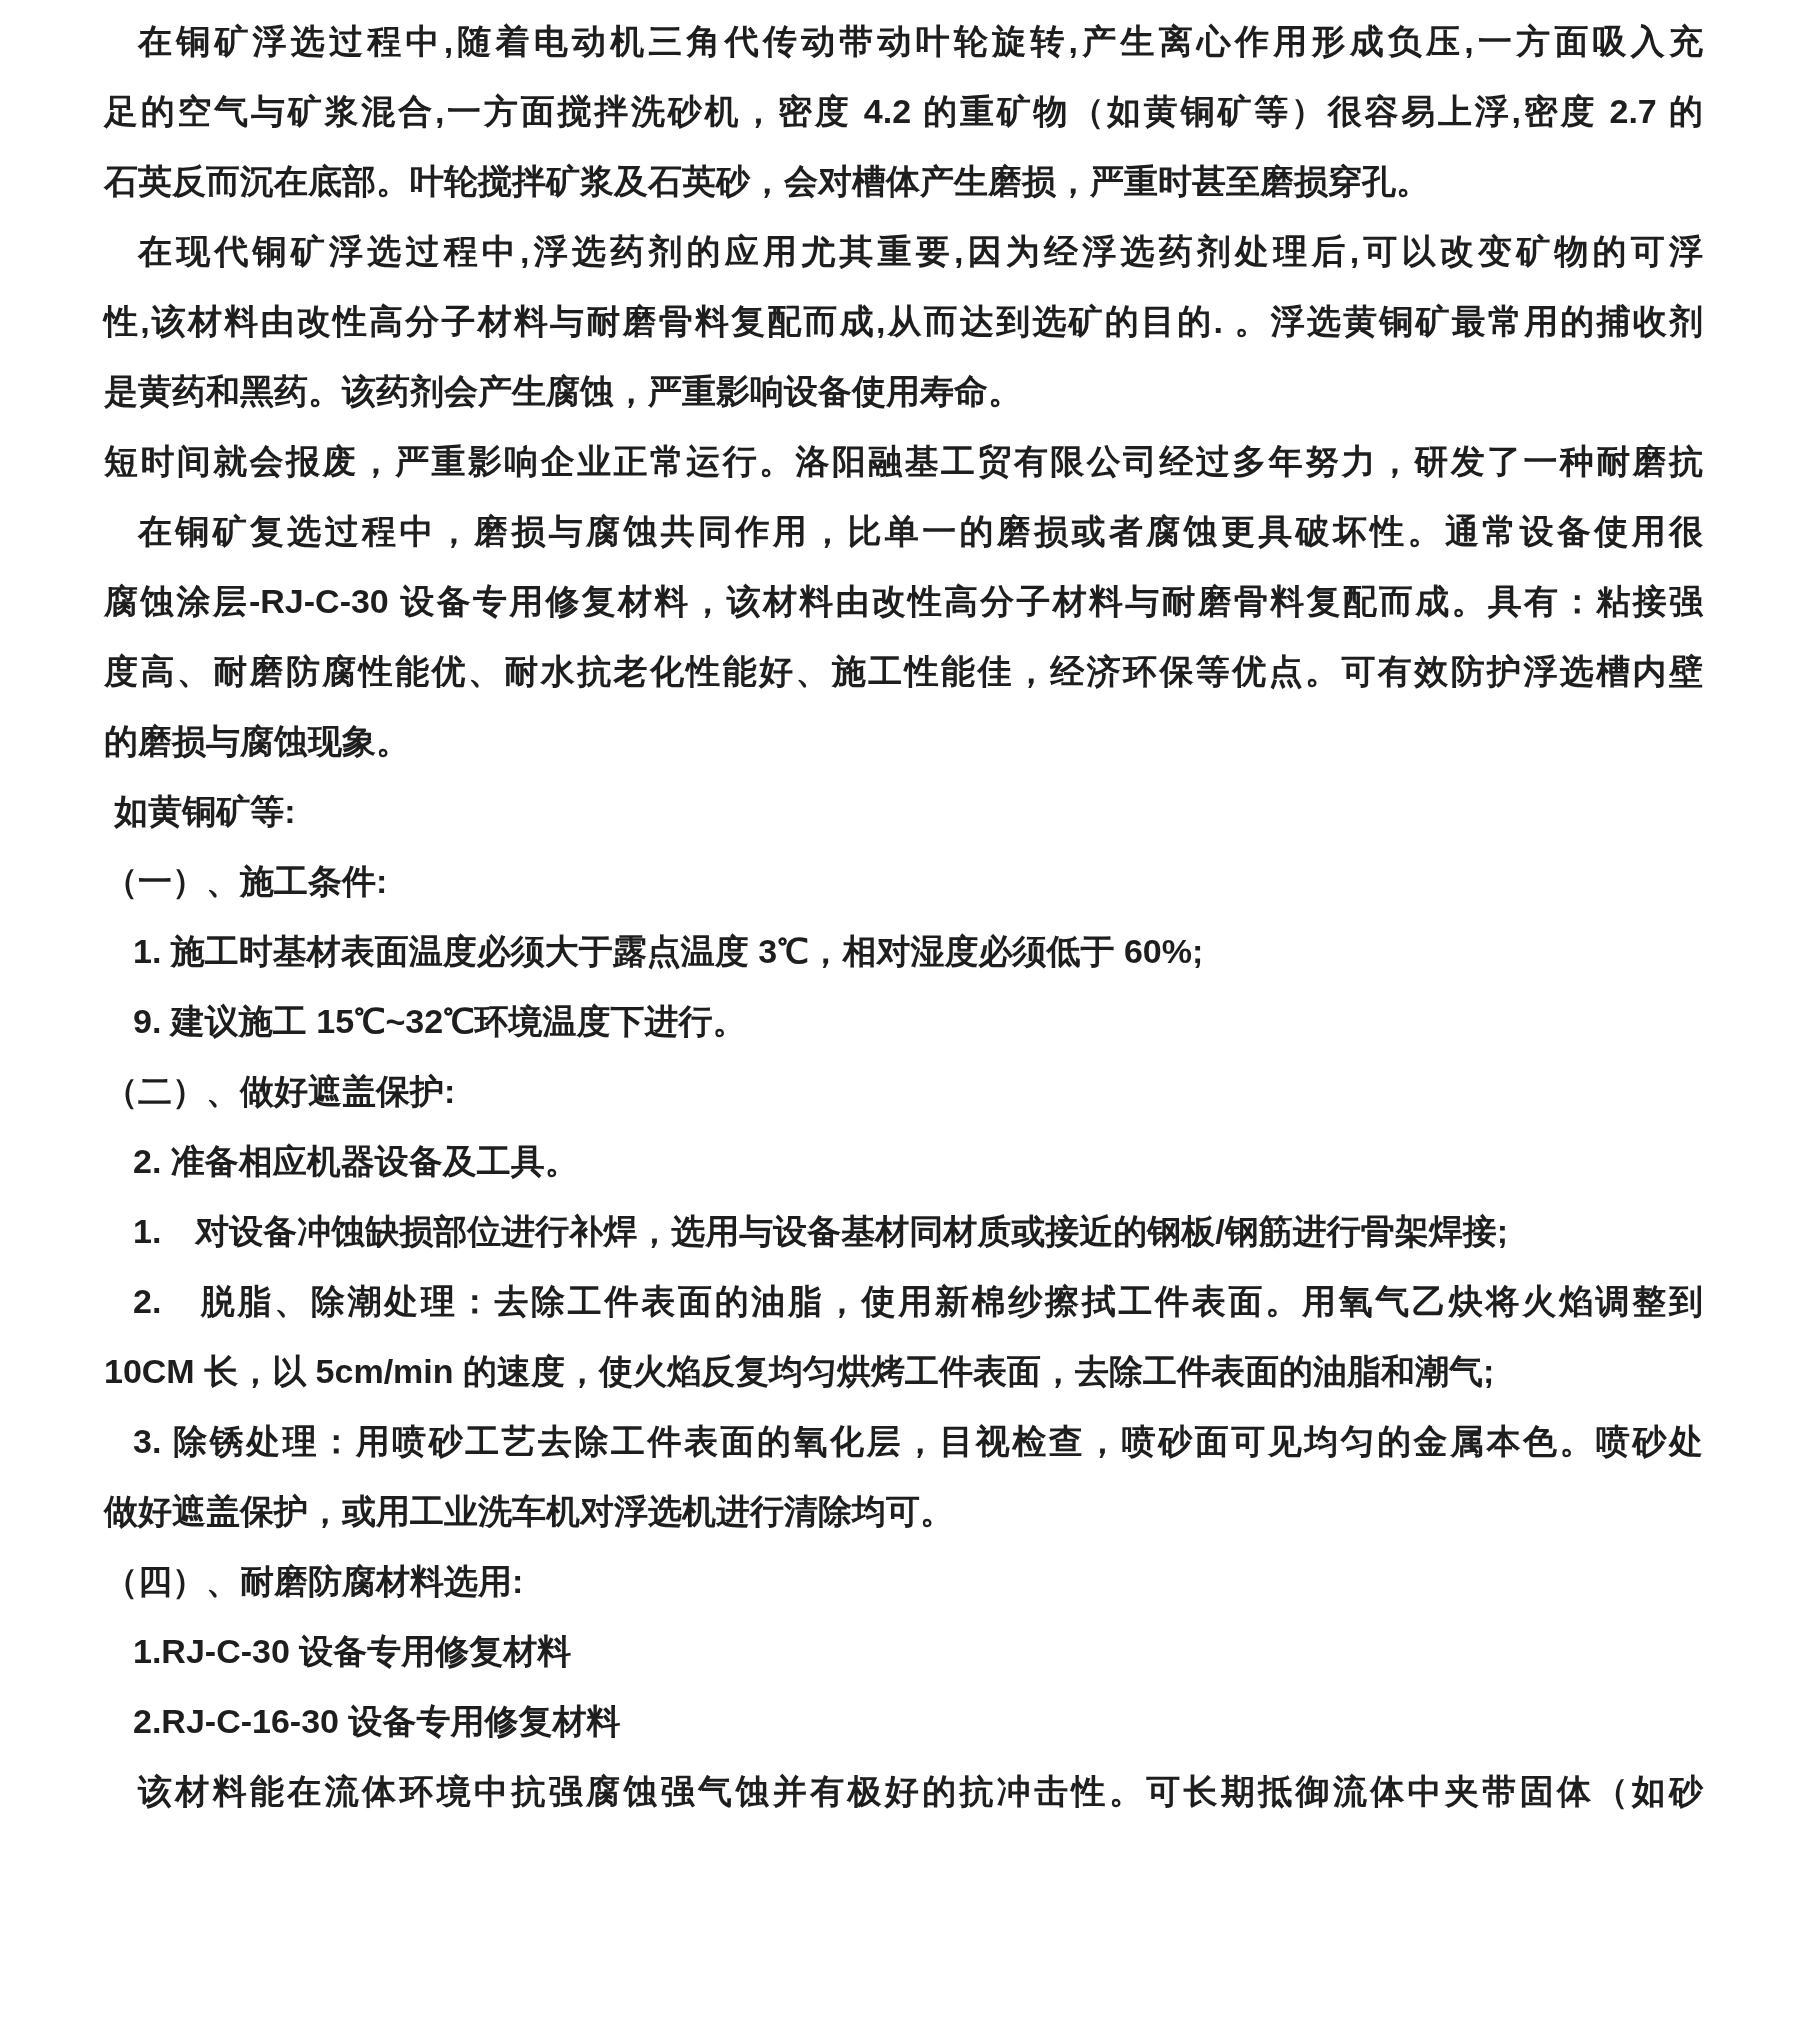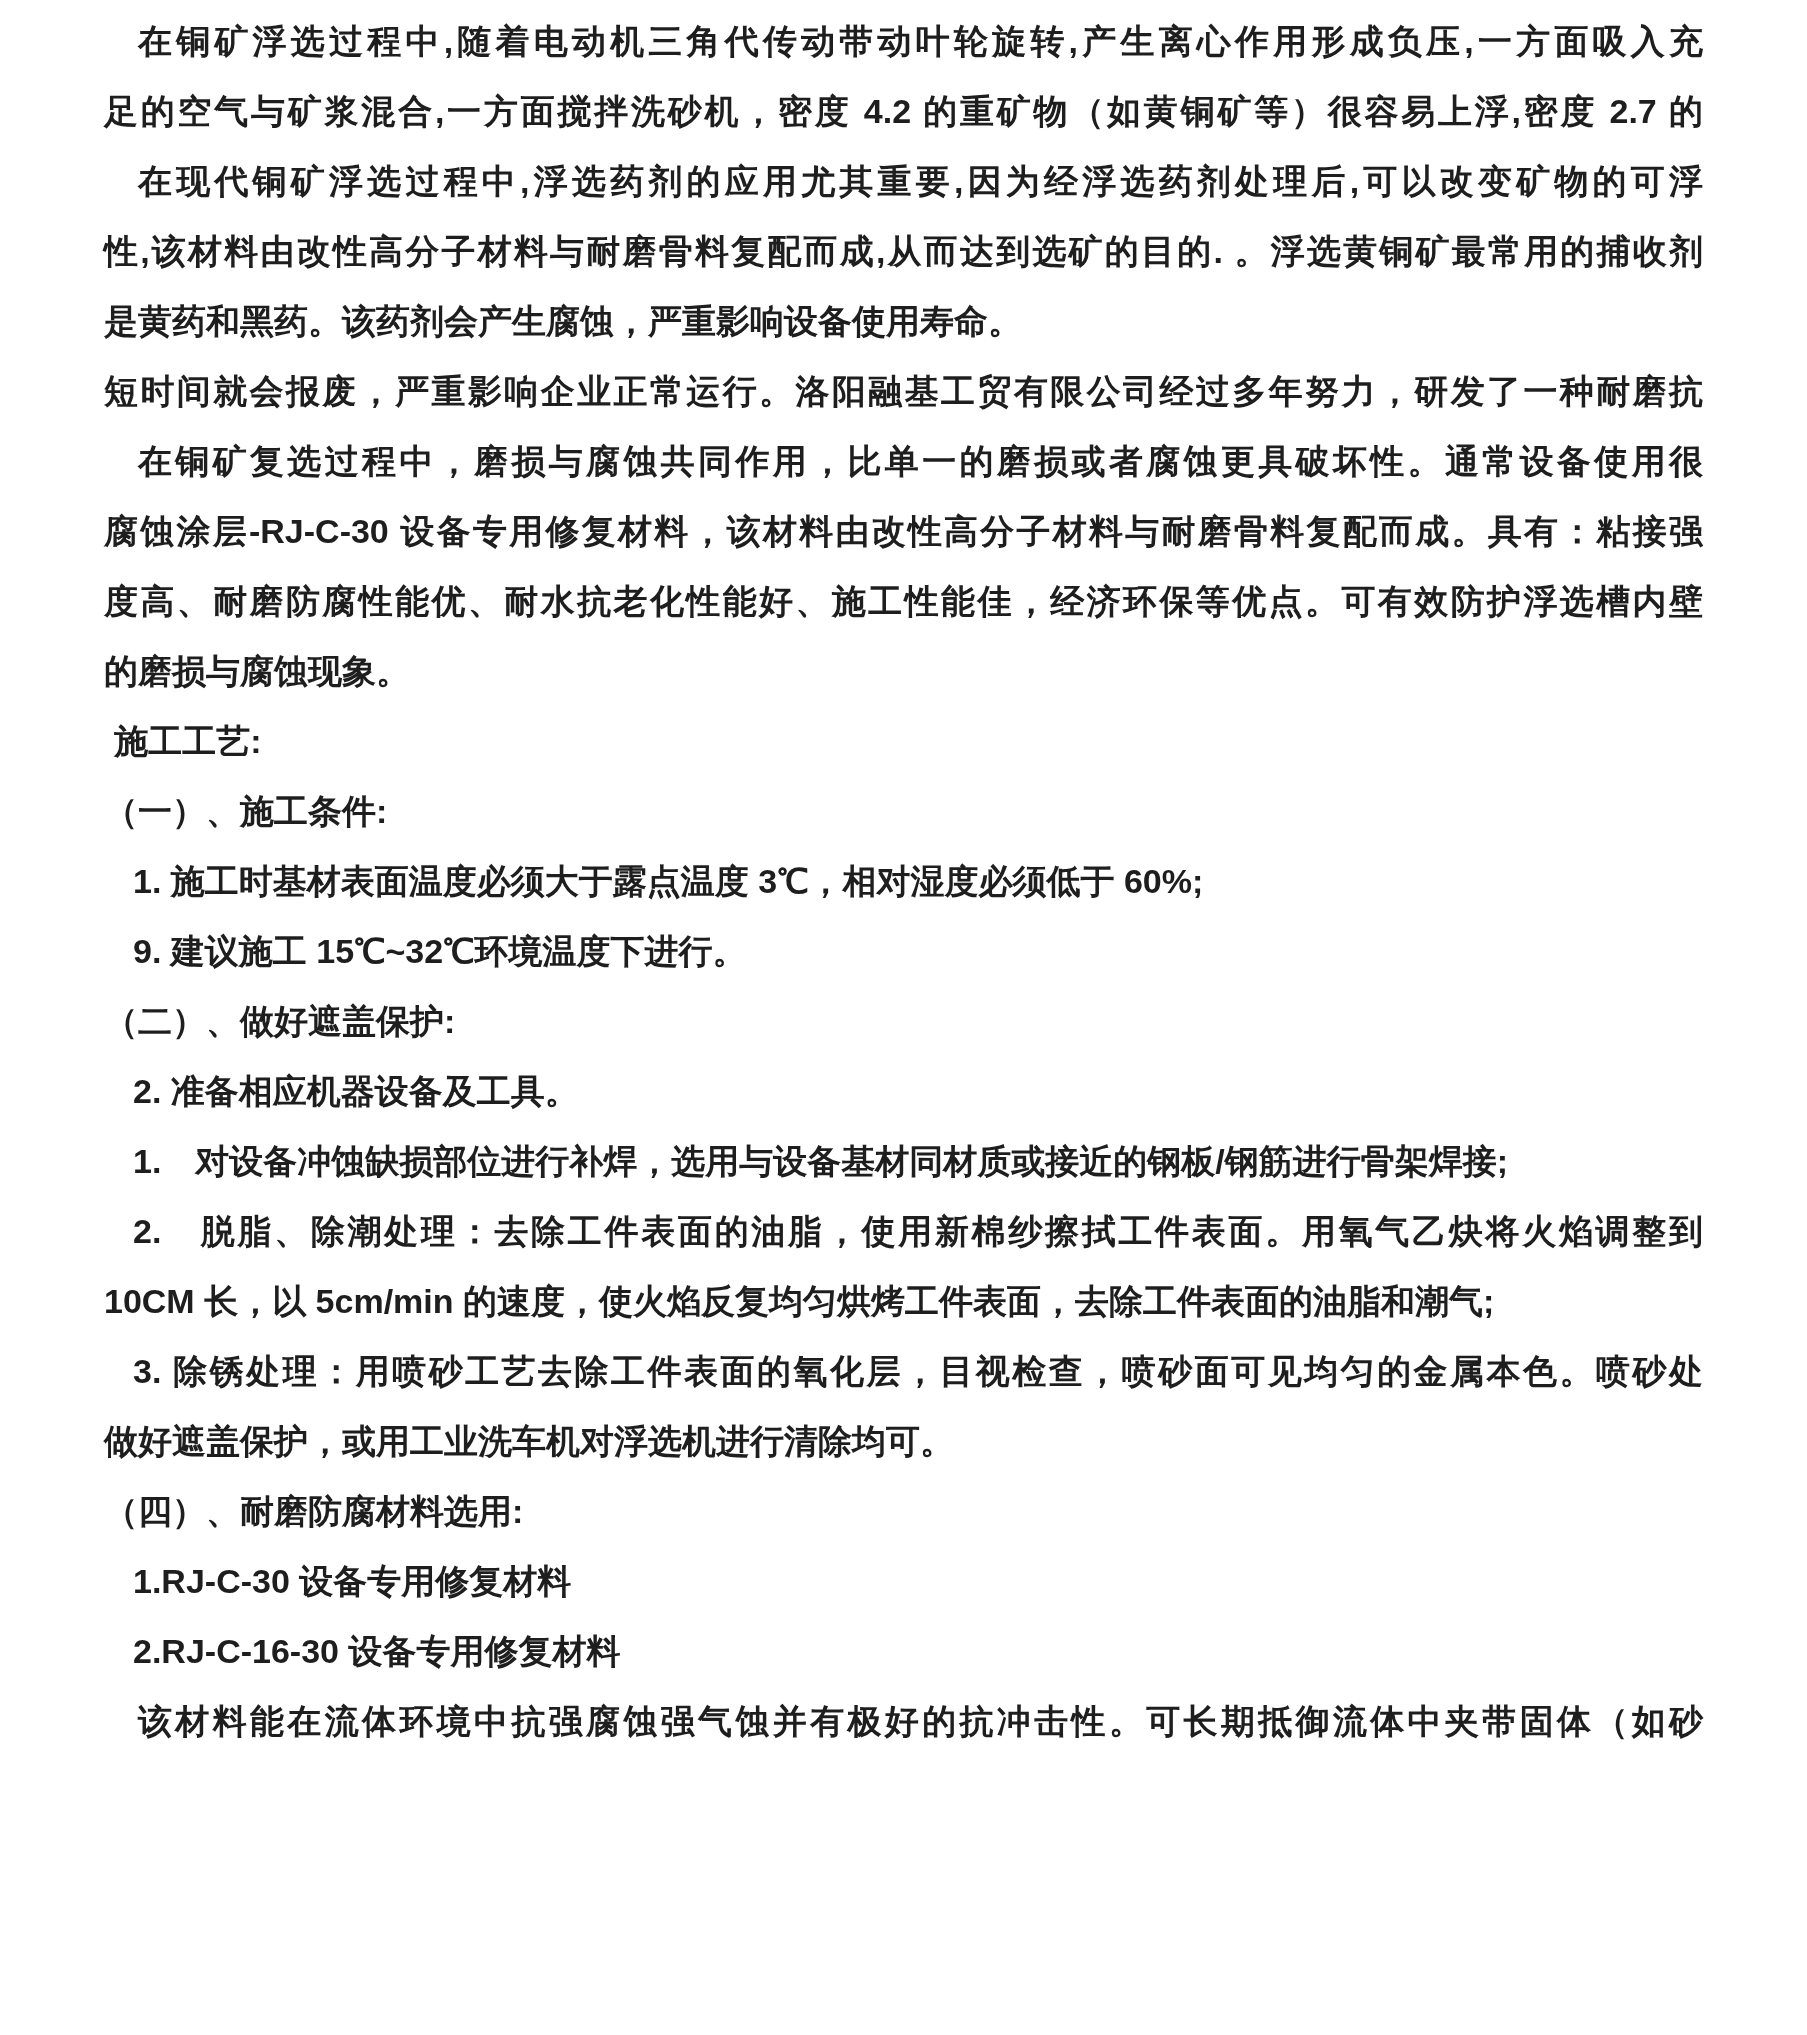--- a/index.html
+++ b/index.html
@@ -43,29 +43,30 @@
     padding-left: 10.2px;
   }
 </style>
 </head>
 <body>
 
 <div class="page">
   <div class="doc-body">
       <div class="line paragraph-start justified">在铜矿浮选过程中,随着电动机三角代传动带动叶轮旋转,产生离心作用形成负压,一方面吸入充</div>
       <div class="line flush justified">足的空气与矿浆混合,一方面搅拌洗砂机，密度 4.2 的重矿物（如黄铜矿等）很容易上浮,密度 2.7 的</div>
+      <div class="line flush">石英反而沉在底部。叶轮搅拌矿浆及石英砂，会对槽体产生磨损，严重时甚至磨损穿孔。</div>
       <div class="line paragraph-start justified">在现代铜矿浮选过程中,浮选药剂的应用尤其重要,因为经浮选药剂处理后,可以改变矿物的可浮</div>
       <div class="line flush justified">性,该材料由改性高分子材料与耐磨骨料复配而成,从而达到选矿的目的. 。浮选黄铜矿最常用的捕收剂</div>
       <div class="line flush">是黄药和黑药。该药剂会产生腐蚀，严重影响设备使用寿命。</div>
       <div class="line flush justified">短时间就会报废，严重影响企业正常运行。洛阳融基工贸有限公司经过多年努力，研发了一种耐磨抗</div>
       <div class="line paragraph-start justified">在铜矿复选过程中，磨损与腐蚀共同作用，比单一的磨损或者腐蚀更具破坏性。通常设备使用很</div>
       <div class="line flush justified">腐蚀涂层-RJ-C-30 设备专用修复材料，该材料由改性高分子材料与耐磨骨料复配而成。具有：粘接强</div>
       <div class="line flush justified">度高、耐磨防腐性能优、耐水抗老化性能好、施工性能佳，经济环保等优点。可有效防护浮选槽内壁</div>
       <div class="line flush">的磨损与腐蚀现象。</div>
-      <div class="line section-heading">施工工艺:</div>
+      <div class="line section-heading">如黄铜矿等:</div>
       <div class="line flush">（一）、施工条件:</div>
       <div class="line list-item">1. 施工时基材表面温度必须大于露点温度 3℃，相对湿度必须低于 60%;</div>
       <div class="line list-item">9. 建议施工 15℃~32℃环境温度下进行。</div>
       <div class="line flush">（二）、做好遮盖保护:</div>
       <div class="line list-item">2. 准备相应机器设备及工具。</div>
       <div class="line list-item">1.　对设备冲蚀缺损部位进行补焊，选用与设备基材同材质或接近的钢板/钢筋进行骨架焊接;</div>
       <div class="line list-item justified">2.　脱脂、除潮处理：去除工件表面的油脂，使用新棉纱擦拭工件表面。用氧气乙炔将火焰调整到</div>
       <div class="line flush">10CM 长，以 5cm/min 的速度，使火焰反复均匀烘烤工件表面，去除工件表面的油脂和潮气;</div>
       <div class="line list-item justified">3. 除锈处理：用喷砂工艺去除工件表面的氧化层，目视检查，喷砂面可见均匀的金属本色。喷砂处</div>
       <div class="line flush">做好遮盖保护，或用工业洗车机对浮选机进行清除均可。</div>

